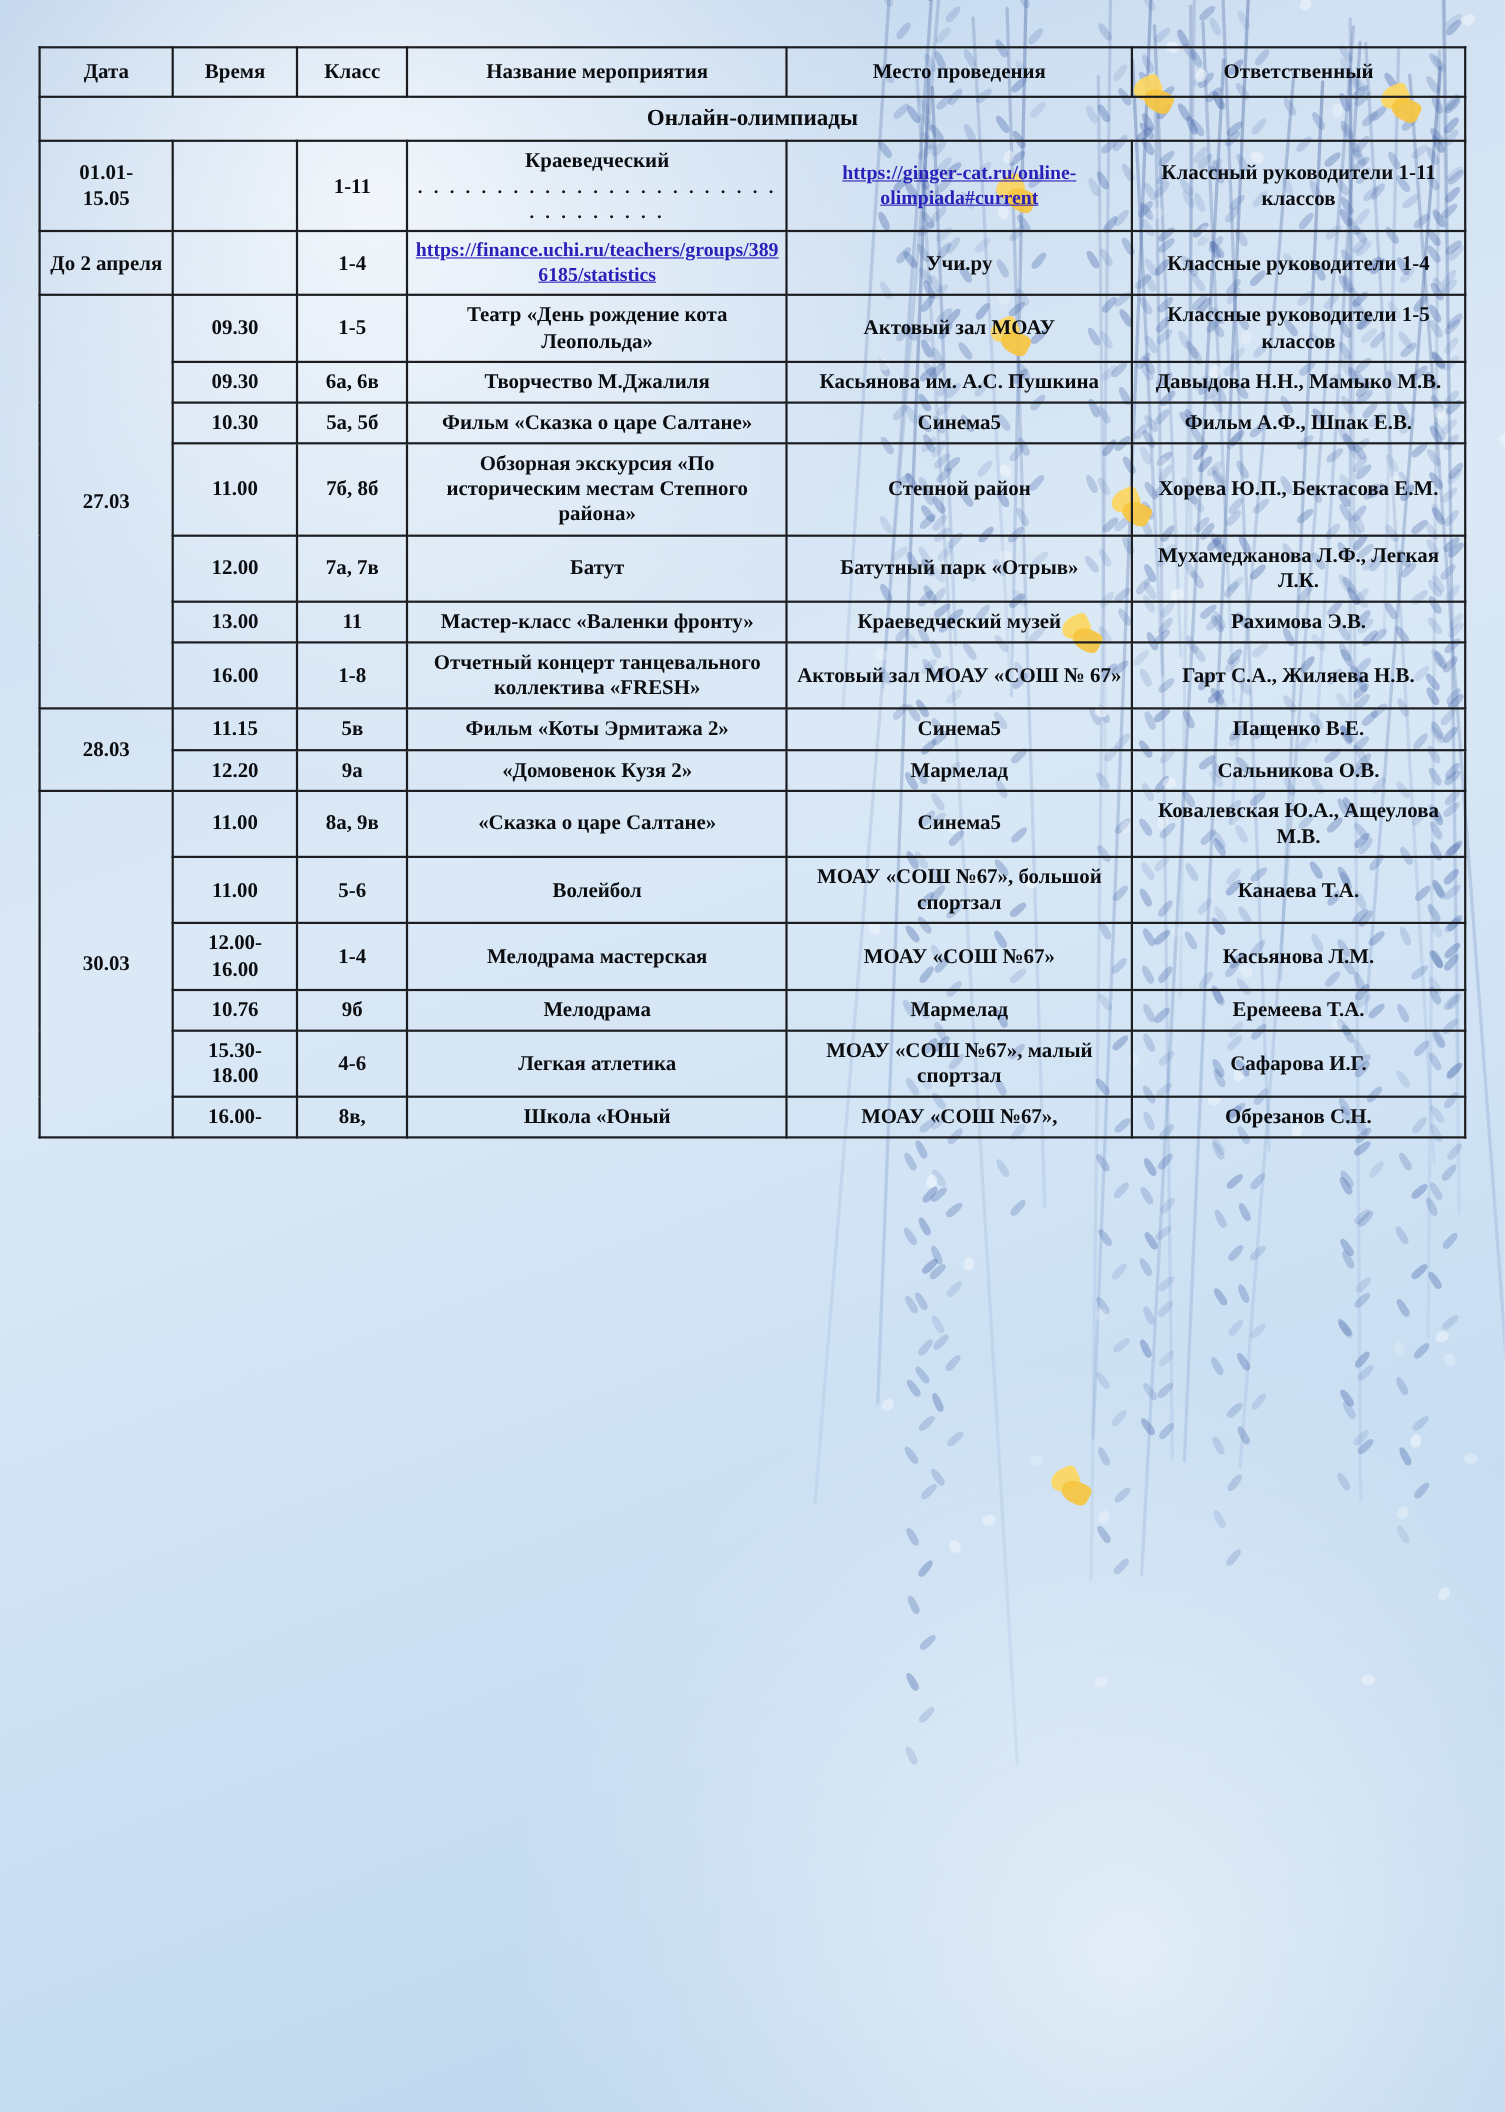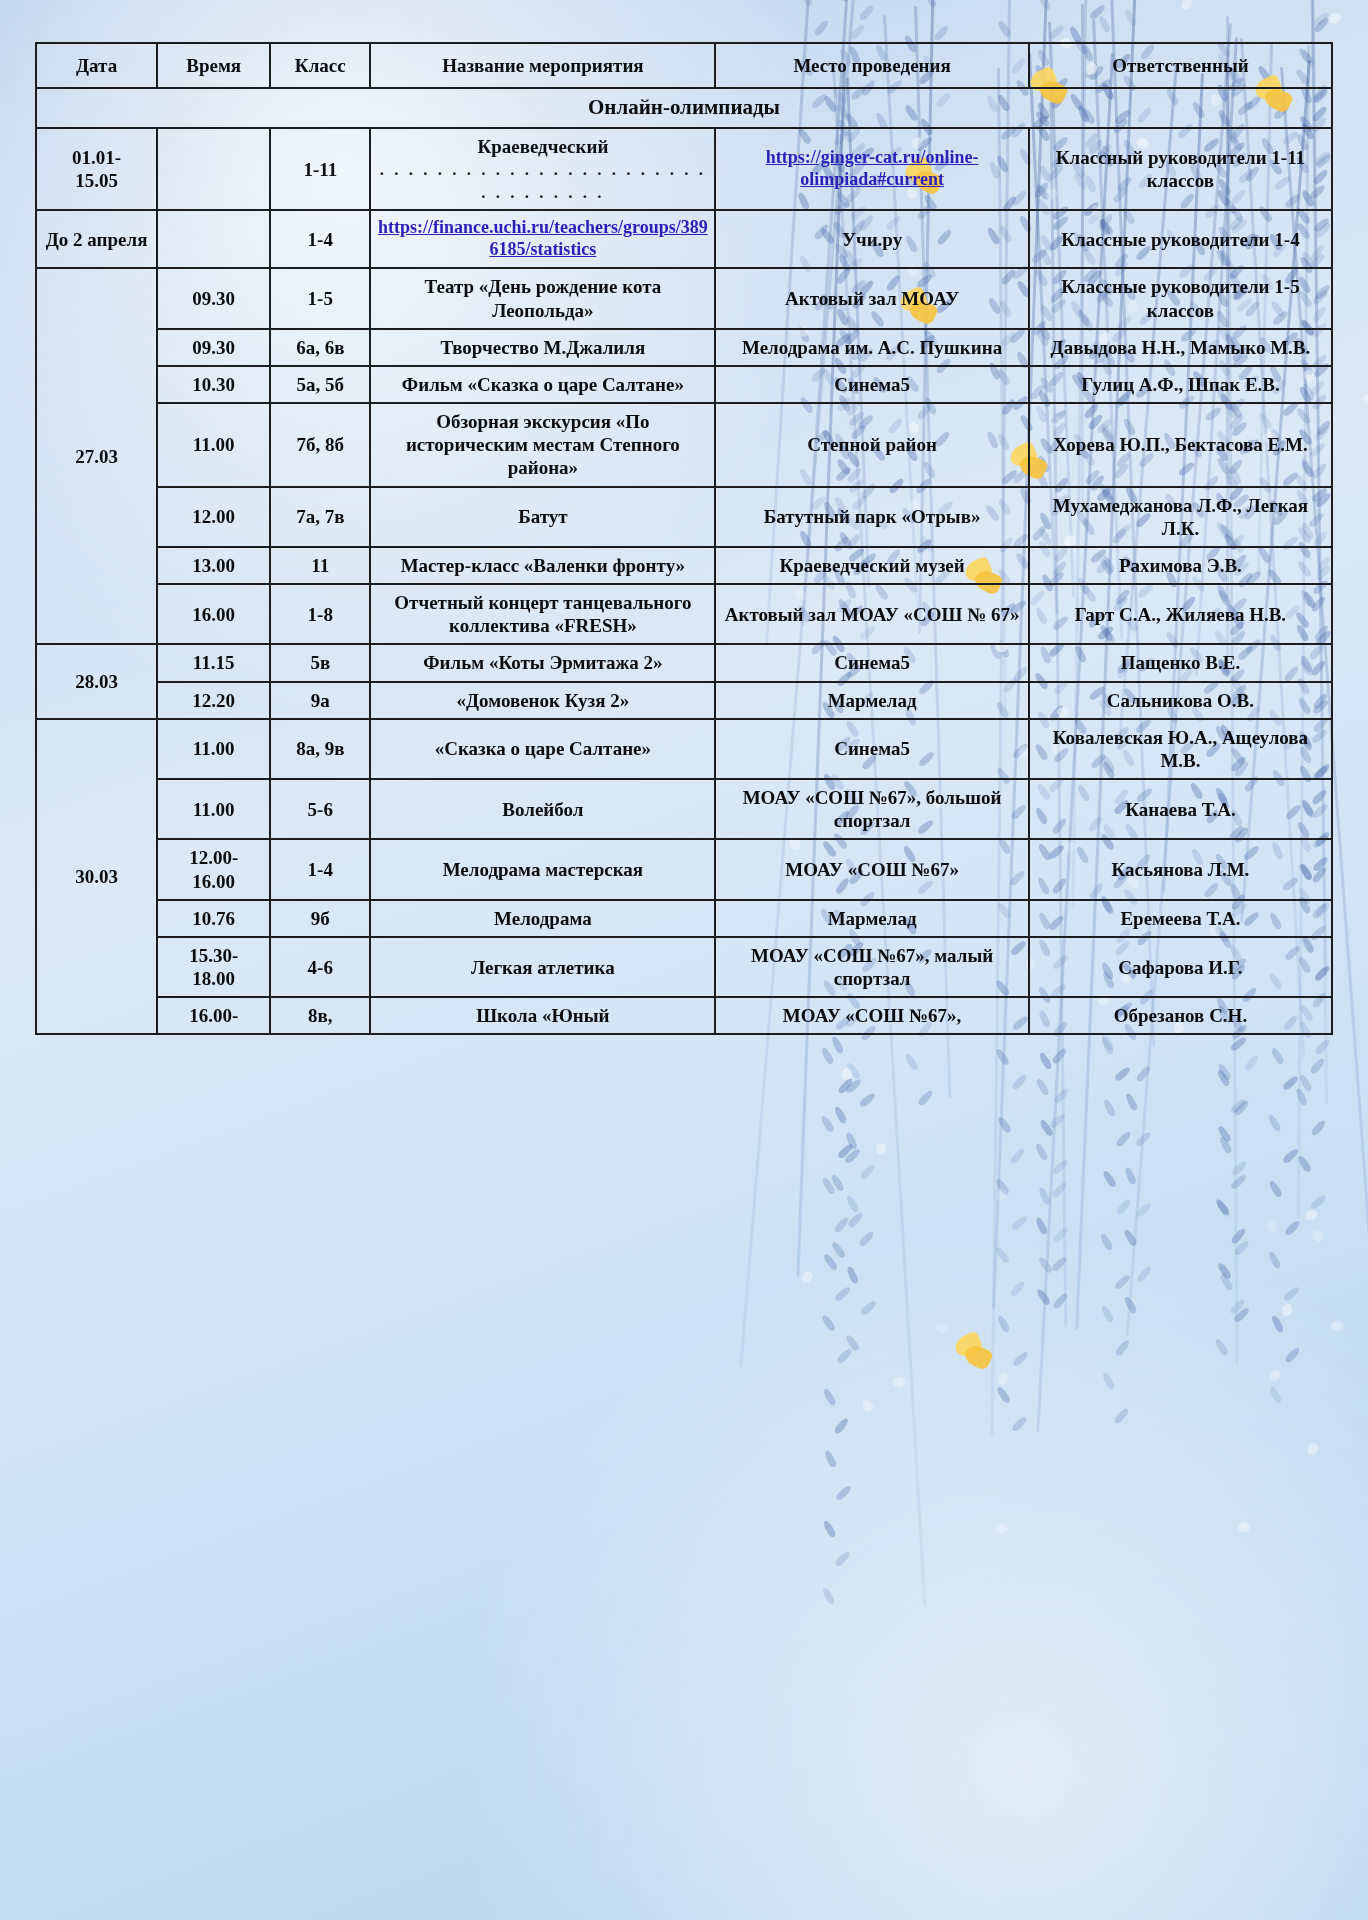--- a/index.html
+++ b/index.html
@@ -1276,29 +1276,29 @@
         <td>09.30</td>
         <td>1-5</td>
         <td>Театр «День рождение кота Леопольда»</td>
         <td>Актовый зал МОАУ</td>
         <td>Классные руководители 1-5 классов</td>
       </tr>
       <tr>
         <td>09.30</td>
         <td>6а, 6в</td>
         <td>Творчество М.Джалиля</td>
-        <td>Мелодрама им. А.С. Пушкина</td>
+        <td>Касьянова им. А.С. Пушкина</td>
         <td>Давыдова Н.Н., Мамыко М.В.</td>
       </tr>
       <tr>
         <td>10.30</td>
         <td>5а, 5б</td>
         <td>Фильм «Сказка о царе Салтане»</td>
         <td>Синема5</td>
-        <td>Гулиц А.Ф., Шпак Е.В.</td>
+        <td>Фильм А.Ф., Шпак Е.В.</td>
       </tr>
       <tr>
         <td>11.00</td>
         <td>7б, 8б</td>
         <td>Обзорная экскурсия «По историческим местам Степного района»</td>
         <td>Степной район</td>
         <td>Хорева Ю.П., Бектасова Е.М.</td>
       </tr>
       <tr>
         <td>12.00</td>

